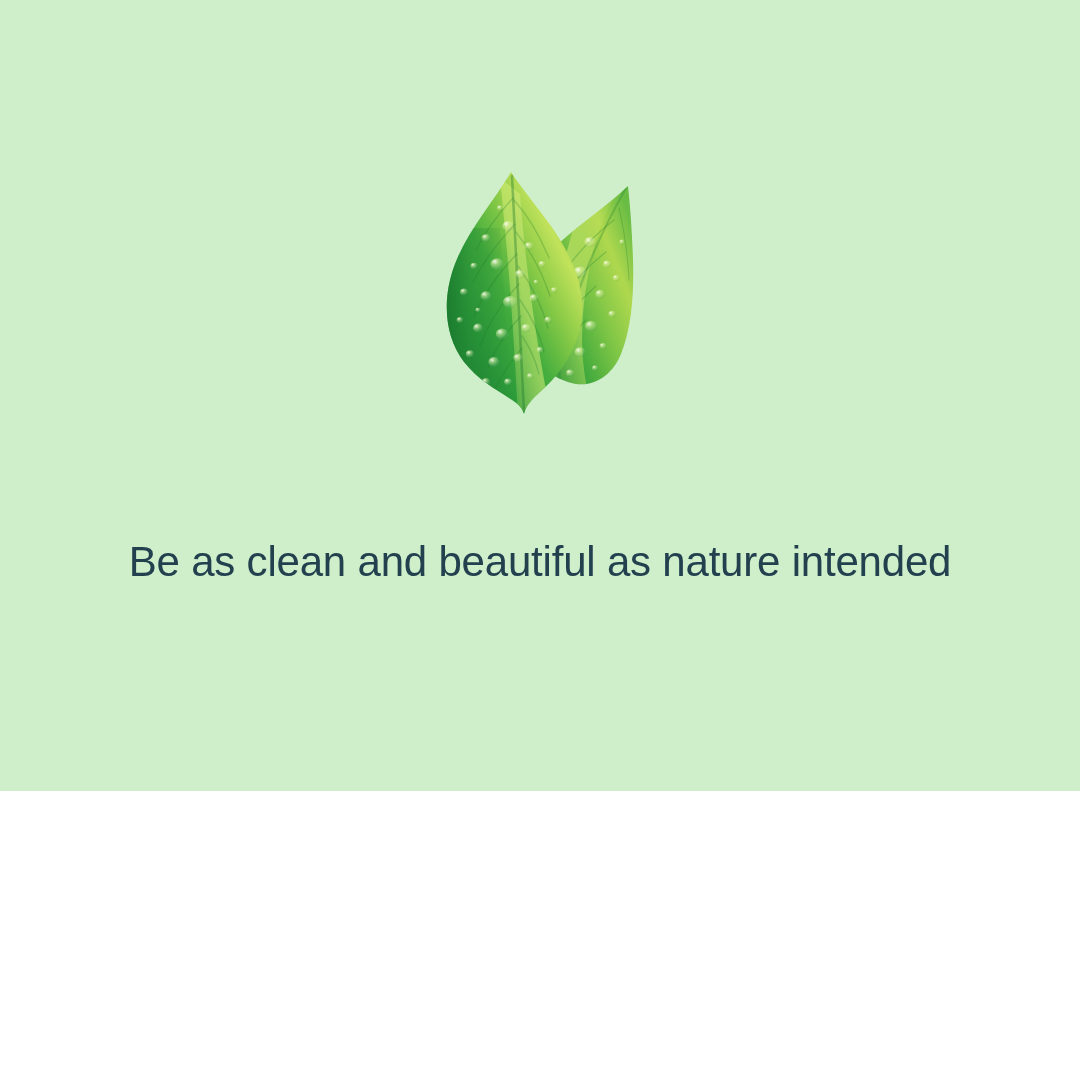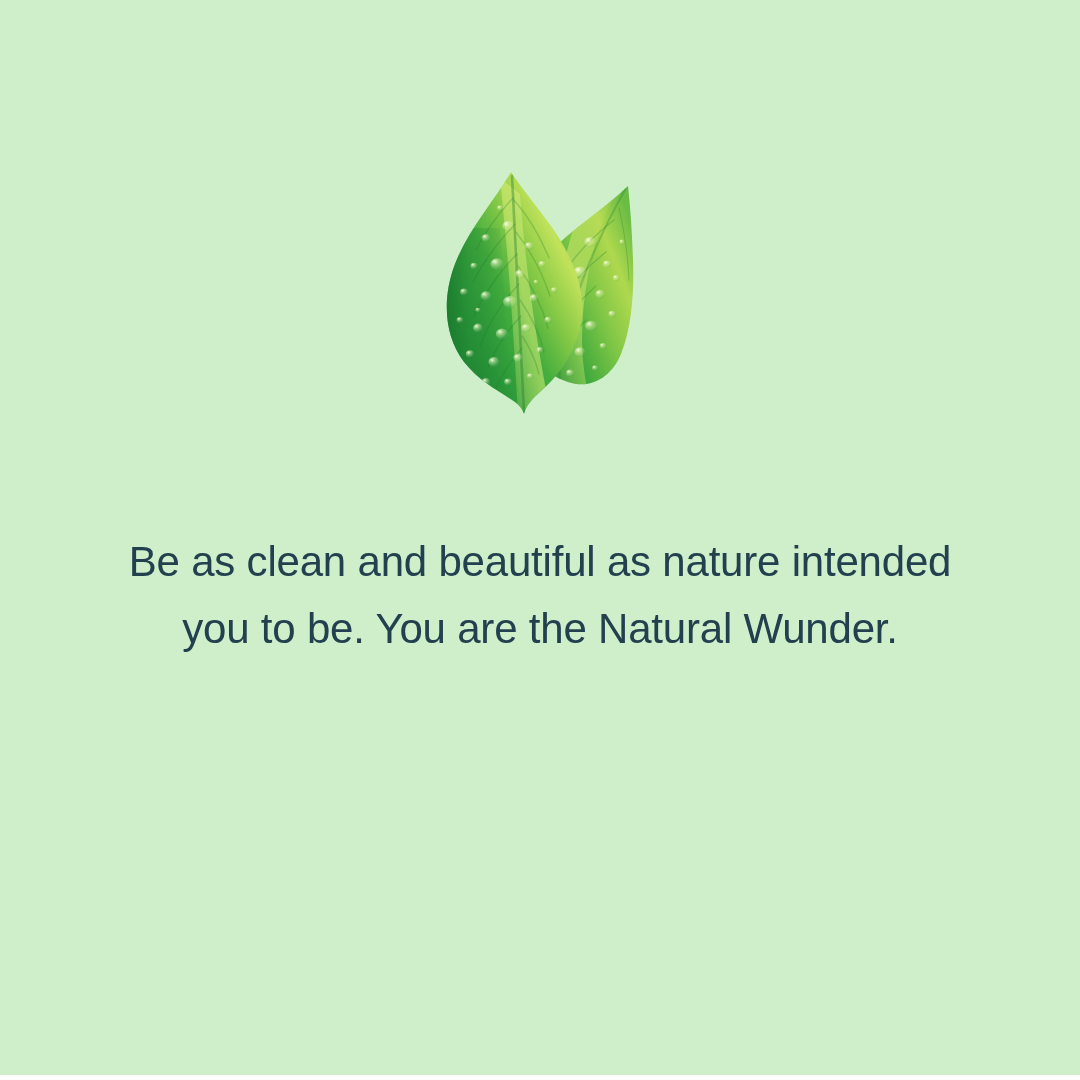--- a/index.html
+++ b/index.html
@@ -8,21 +8,21 @@
   }
   body {
     width: 1080px;
     height: 1080px;
     overflow: hidden;
     font-family: "Liberation Sans", sans-serif;
   }
   #canvas {
     position: relative;
     width: 1080px;
-    height: 1075px;
+    height: 791px;
     background: #CFEFCB;
     overflow: hidden;
   }
 
   
   #leaf-logo {
     position: absolute;
     left: 440px;
     top: 168px;
     width: 200px;
@@ -209,16 +209,15 @@
             <ellipse cx="38" cy="142" rx="2.6" ry="2.3" fill="url(#gDrop)"></ellipse>
             <ellipse cx="96" cy="114" rx="2.4" ry="2.2" fill="url(#gDrop)"></ellipse>
           </g>
         </g>
       </g>
     </svg>
   </div>
 
   <div id="quote-block">
     <span class="quote-line">Be as clean and beautiful as nature intended</span>
-    <span class="quote-line">you to be. You are the Natural Wunder.</span>
   </div>
 
 </div>
 
 </body></html>

